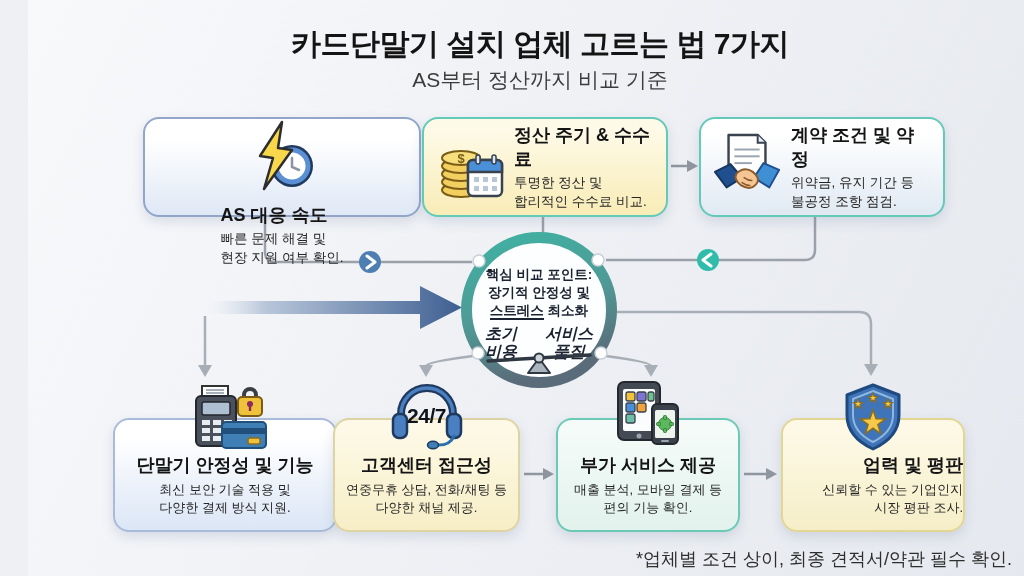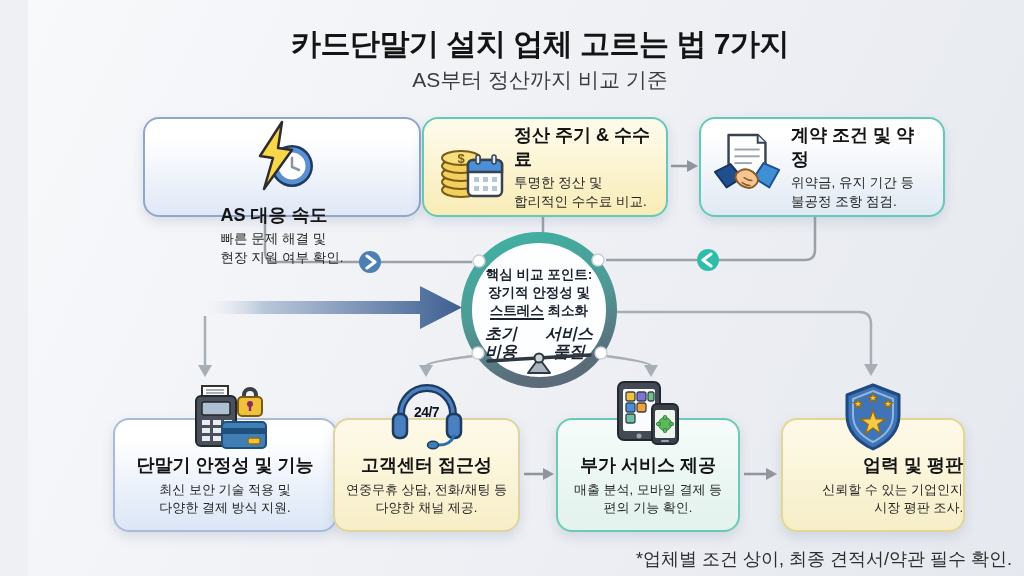--- a/index.html
+++ b/index.html
@@ -28,21 +28,21 @@
   .c7{left:753px;width:184px;background:linear-gradient(180deg,#fdf9e6 10%,#f6eec8);border:2px solid #e3d693;text-align:right;}
   .btitle{font-size:18px;font-weight:800;color:#141414;margin-bottom:4px;}
   .bdesc{font-size:13px;color:#262626;line-height:1.4;}
   .bicon{position:absolute;left:50%;transform:translateX(-50%);z-index:3;display:block;}
   .bicon svg{display:block;}
   .i4{top:-36px;width:86px;height:66px;}
   .i5{top:-40px;width:84px;height:70px;}
   .i6{top:-40px;width:76px;height:66px;}
   .i7{top:-38px;width:64px;height:70px;}
   .badge247{position:absolute;left:0;right:0;top:24px;text-align:center;
-    font-size:14px;font-weight:800;color:#10131a;letter-spacing:-0.5px;}
+    font-size:21px;font-weight:800;color:#10131a;letter-spacing:-0.5px;}
   .center-text{position:absolute;left:433px;top:266px;width:156px;text-align:center;z-index:2;
     font-size:13.5px;font-weight:800;color:#1c2330;line-height:1.34;}
   .ul{border-bottom:2px solid #1c2330;}
   .bal-labels{position:absolute;left:433px;top:325px;width:156px;z-index:2;
     display:flex;justify-content:center;gap:28px;
     font-size:16px;font-weight:700;line-height:1.15;color:#1c2330;text-align:center;font-style:italic;}
   .seesaw{position:absolute;left:446px;top:344px;width:130px;height:30px;z-index:2;}
   .footnote{position:absolute;top:547px;left:0;width:984px;text-align:right;
     font-size:18px;color:#2e2e2e;z-index:2;}
 </style>

